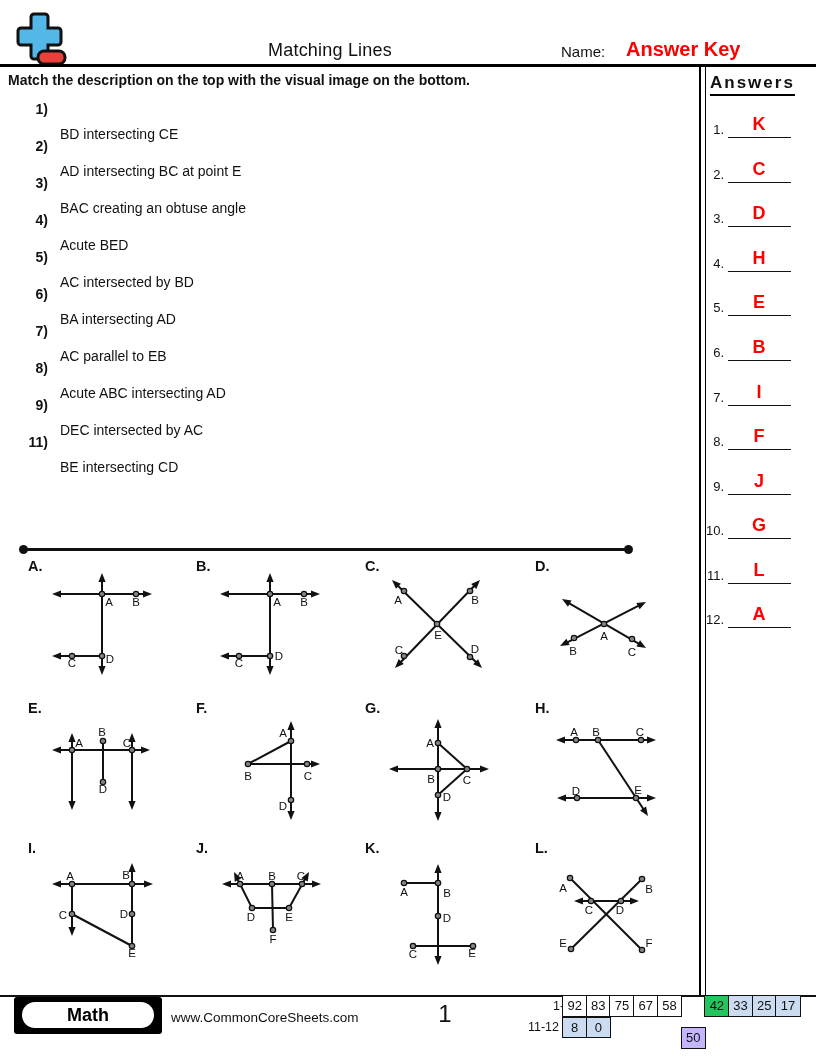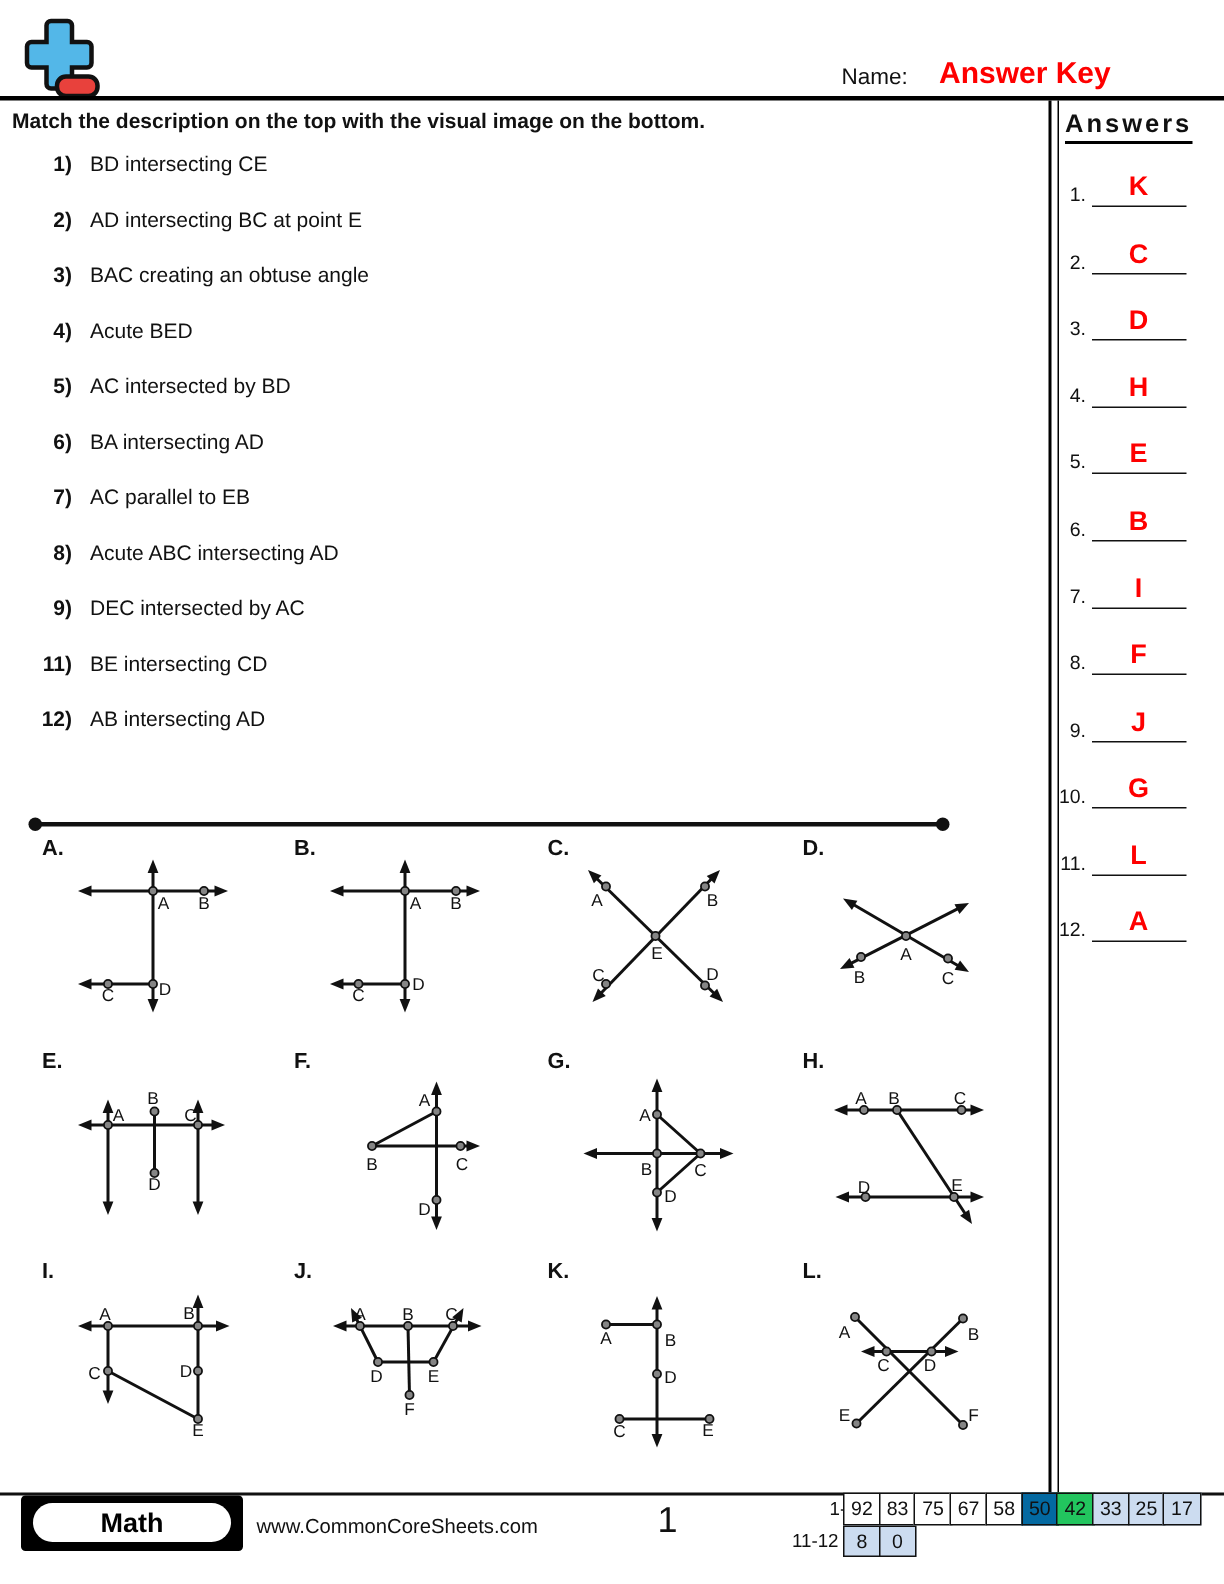--- a/index.html
+++ b/index.html
@@ -14,21 +14,21 @@
                 font-size:18px; font-weight:500; letter-spacing:.2px; }
   .name-label { position:absolute; left:561px; top:43px; font-size:15px; }
   .answer-key { position:absolute; left:626px; top:38px; font-size:20px; font-weight:bold; }
   .header-rule { position:absolute; left:0; top:64px; width:816px; height:3px; background:#000; }
   .instruction { position:absolute; left:8px; top:72px; width:680px; font-size:14px; font-weight:bold; }
 
   
   .questions { position:absolute; left:0; top:101px; width:690px; }
   .q-row { height:37px; display:flex; align-items:flex-start; font-size:14px; }
   .q-num { width:48px; text-align:right; font-weight:bold; flex:0 0 48px; }
-  .q-text { margin-left:12px; }
+  .q-text { margin-left:12px;margin-top:25px; }
 
   
   .answers-divider { position:absolute; left:699px; top:67px; height:928px; width:7px;
                      border-left:2.5px solid #000; border-right:1.5px solid #000; }
   .answers-title { position:absolute; left:710px; top:73px; font-size:17px; font-weight:bold;
                    letter-spacing:2px; border-bottom:2px solid #000; padding-bottom:1px; }
   .ans-item { position:absolute; left:700px; width:100px; height:26px; }
   .ans-num { position:absolute; left:0; bottom:1px; width:24px; text-align:right; font-size:13px; }
   .ans-letter { position:absolute; left:28px; bottom:3px; width:62px; text-align:center;
                 font-size:18px; font-weight:bold; }
@@ -65,20 +65,21 @@
 </style>
 </head>
 <body>
 
 <div class="page">
 
   <svg class="logo" viewBox="0 0 54 58">
     <path d="M21 4 h11 a3 3 0 0 1 3 3 v11 h10 a3 3 0 0 1 3 3 v11 a3 3 0 0 1 -3 3 h-10 v11 a3 3 0 0 1 -3 3 h-11 a3 3 0 0 1 -3 -3 v-11 H8 a3 3 0 0 1 -3 -3 V21 a3 3 0 0 1 3 -3 h10 V7 a3 3 0 0 1 3 -3 z" stroke="#111" stroke-width="3" fill="#53b7e8"></path>
     <rect x="25" y="41" width="27" height="13" rx="6" stroke="#111" stroke-width="3" fill="#e8413c"></rect>
   </svg>
+  <div class="page-title">Matching Lines</div>
   <div class="name-label">Name:</div>
   <div class="answer-key" style="color: rgb(254, 0, 0);">Answer Key</div>
   <div class="header-rule"></div>
   <div class="instruction">Match the description on the top with the visual image on the bottom.</div>
 
   <div class="questions" id="questions">
       <div class="q-row">
         <span class="q-num">1)</span>
         <span class="q-text">BD intersecting CE</span>
       </div>
@@ -110,24 +111,20 @@
         <span class="q-num">8)</span>
         <span class="q-text">Acute ABC intersecting AD</span>
       </div>
       <div class="q-row">
         <span class="q-num">9)</span>
         <span class="q-text">DEC intersected by AC</span>
       </div>
       <div class="q-row">
         <span class="q-num">11)</span>
         <span class="q-text">BE intersecting CD</span>
-      </div>
-      <div class="q-row">
-        <span class="q-num">12)</span>
-        <span class="q-text">AB intersecting AD</span>
       </div>
     </div>
 
   <div class="answers-divider"></div>
   <div class="answers-title">Answers</div>
   <div id="answers">
       <div class="ans-item" style="top: 112px;">
         <span class="ans-num">1.</span>
         <span class="ans-letter" style="color: rgb(254, 0, 0);">K</span>
         <div class="ans-line"></div>
@@ -458,21 +455,21 @@
   <div class="site-url">www.CommonCoreSheets.com</div>
   <div class="page-number">1</div>
   <div class="score-label-1">1-10</div>
   <div class="score-label-2">11-12</div>
   <div class="score-row1" id="score-row1">
       <span class="score-cell">92</span>
       <span class="score-cell">83</span>
       <span class="score-cell">75</span>
       <span class="score-cell">67</span>
       <span class="score-cell">58</span>
-      <span class="score-cell" style="background: #0369a1;">50</span>
+      <span class="score-cell" style="background: #c4b5fd; margin-top: 32px;">50</span>
       <span class="score-cell" style="background: #22c55e;">42</span>
       <span class="score-cell" style="background: rgb(204, 220, 240);">33</span>
       <span class="score-cell" style="background: rgb(204, 220, 240);">25</span>
       <span class="score-cell" style="background: rgb(204, 220, 240);">17</span>
     </div>
   <div class="score-row2" id="score-row2">
       <span class="score-cell" style="background: rgb(204, 220, 240);">8</span>
       <span class="score-cell" style="background: rgb(204, 220, 240);">0</span>
     </div>
 

